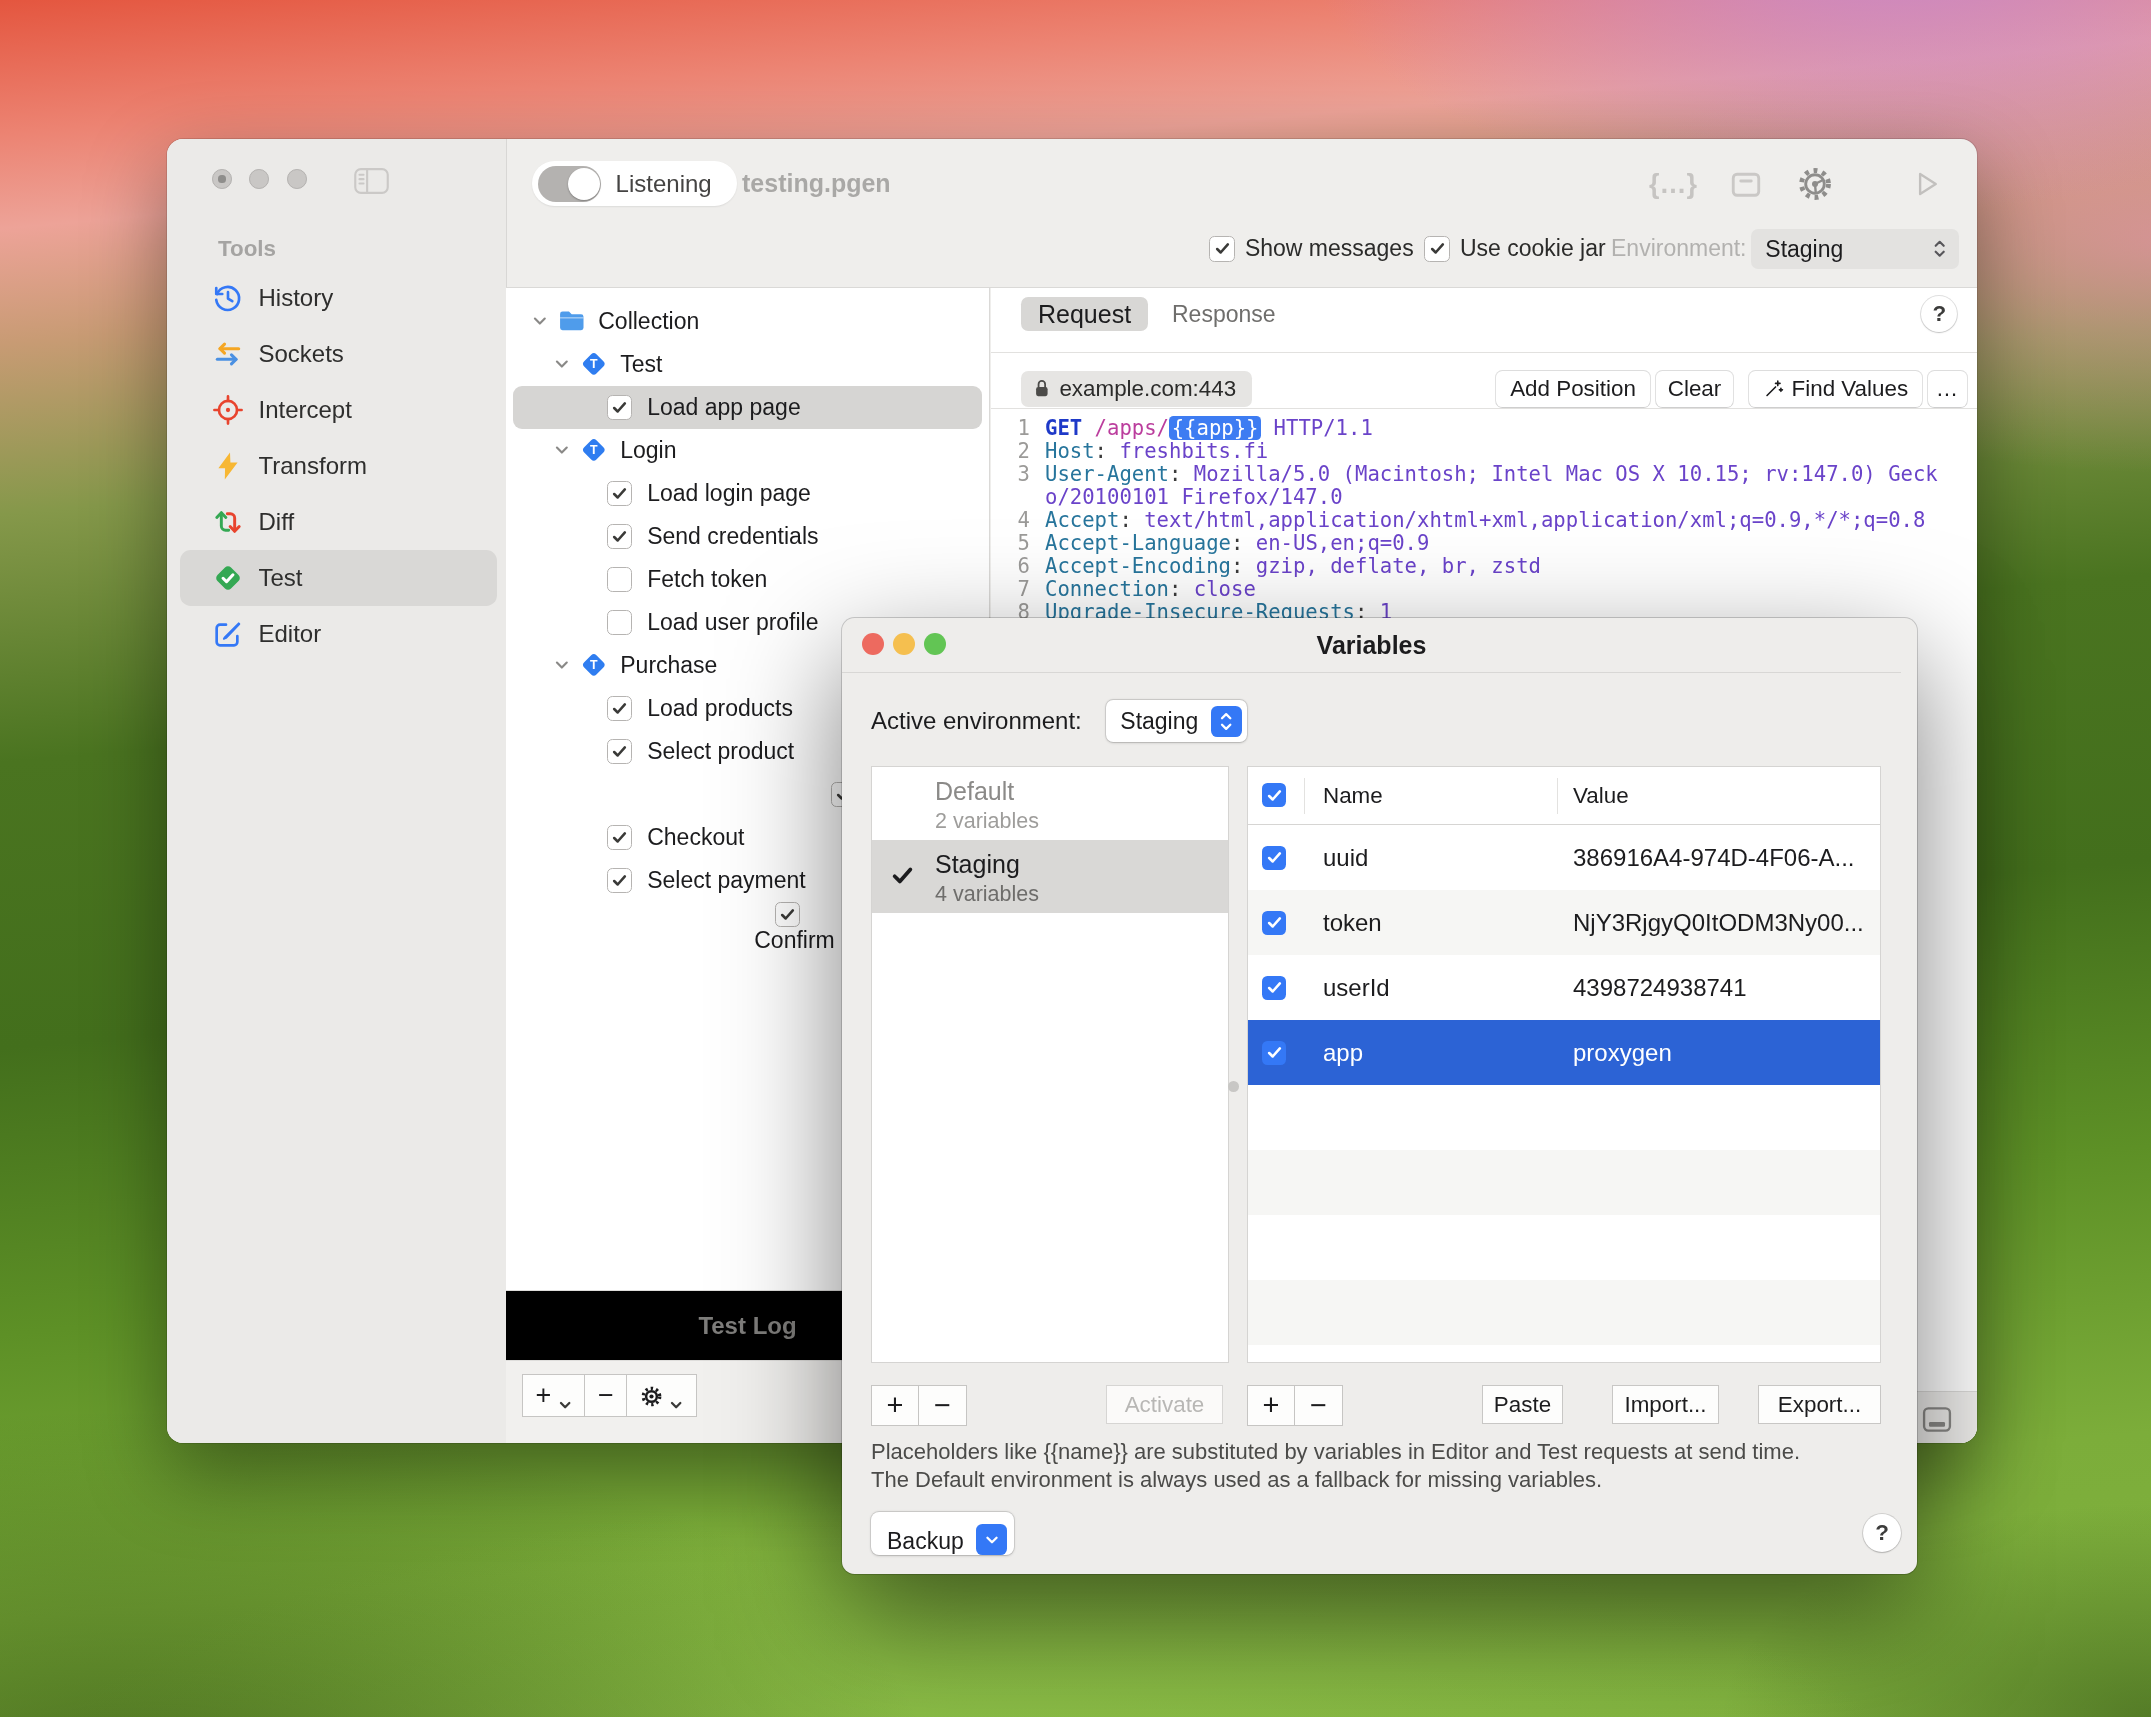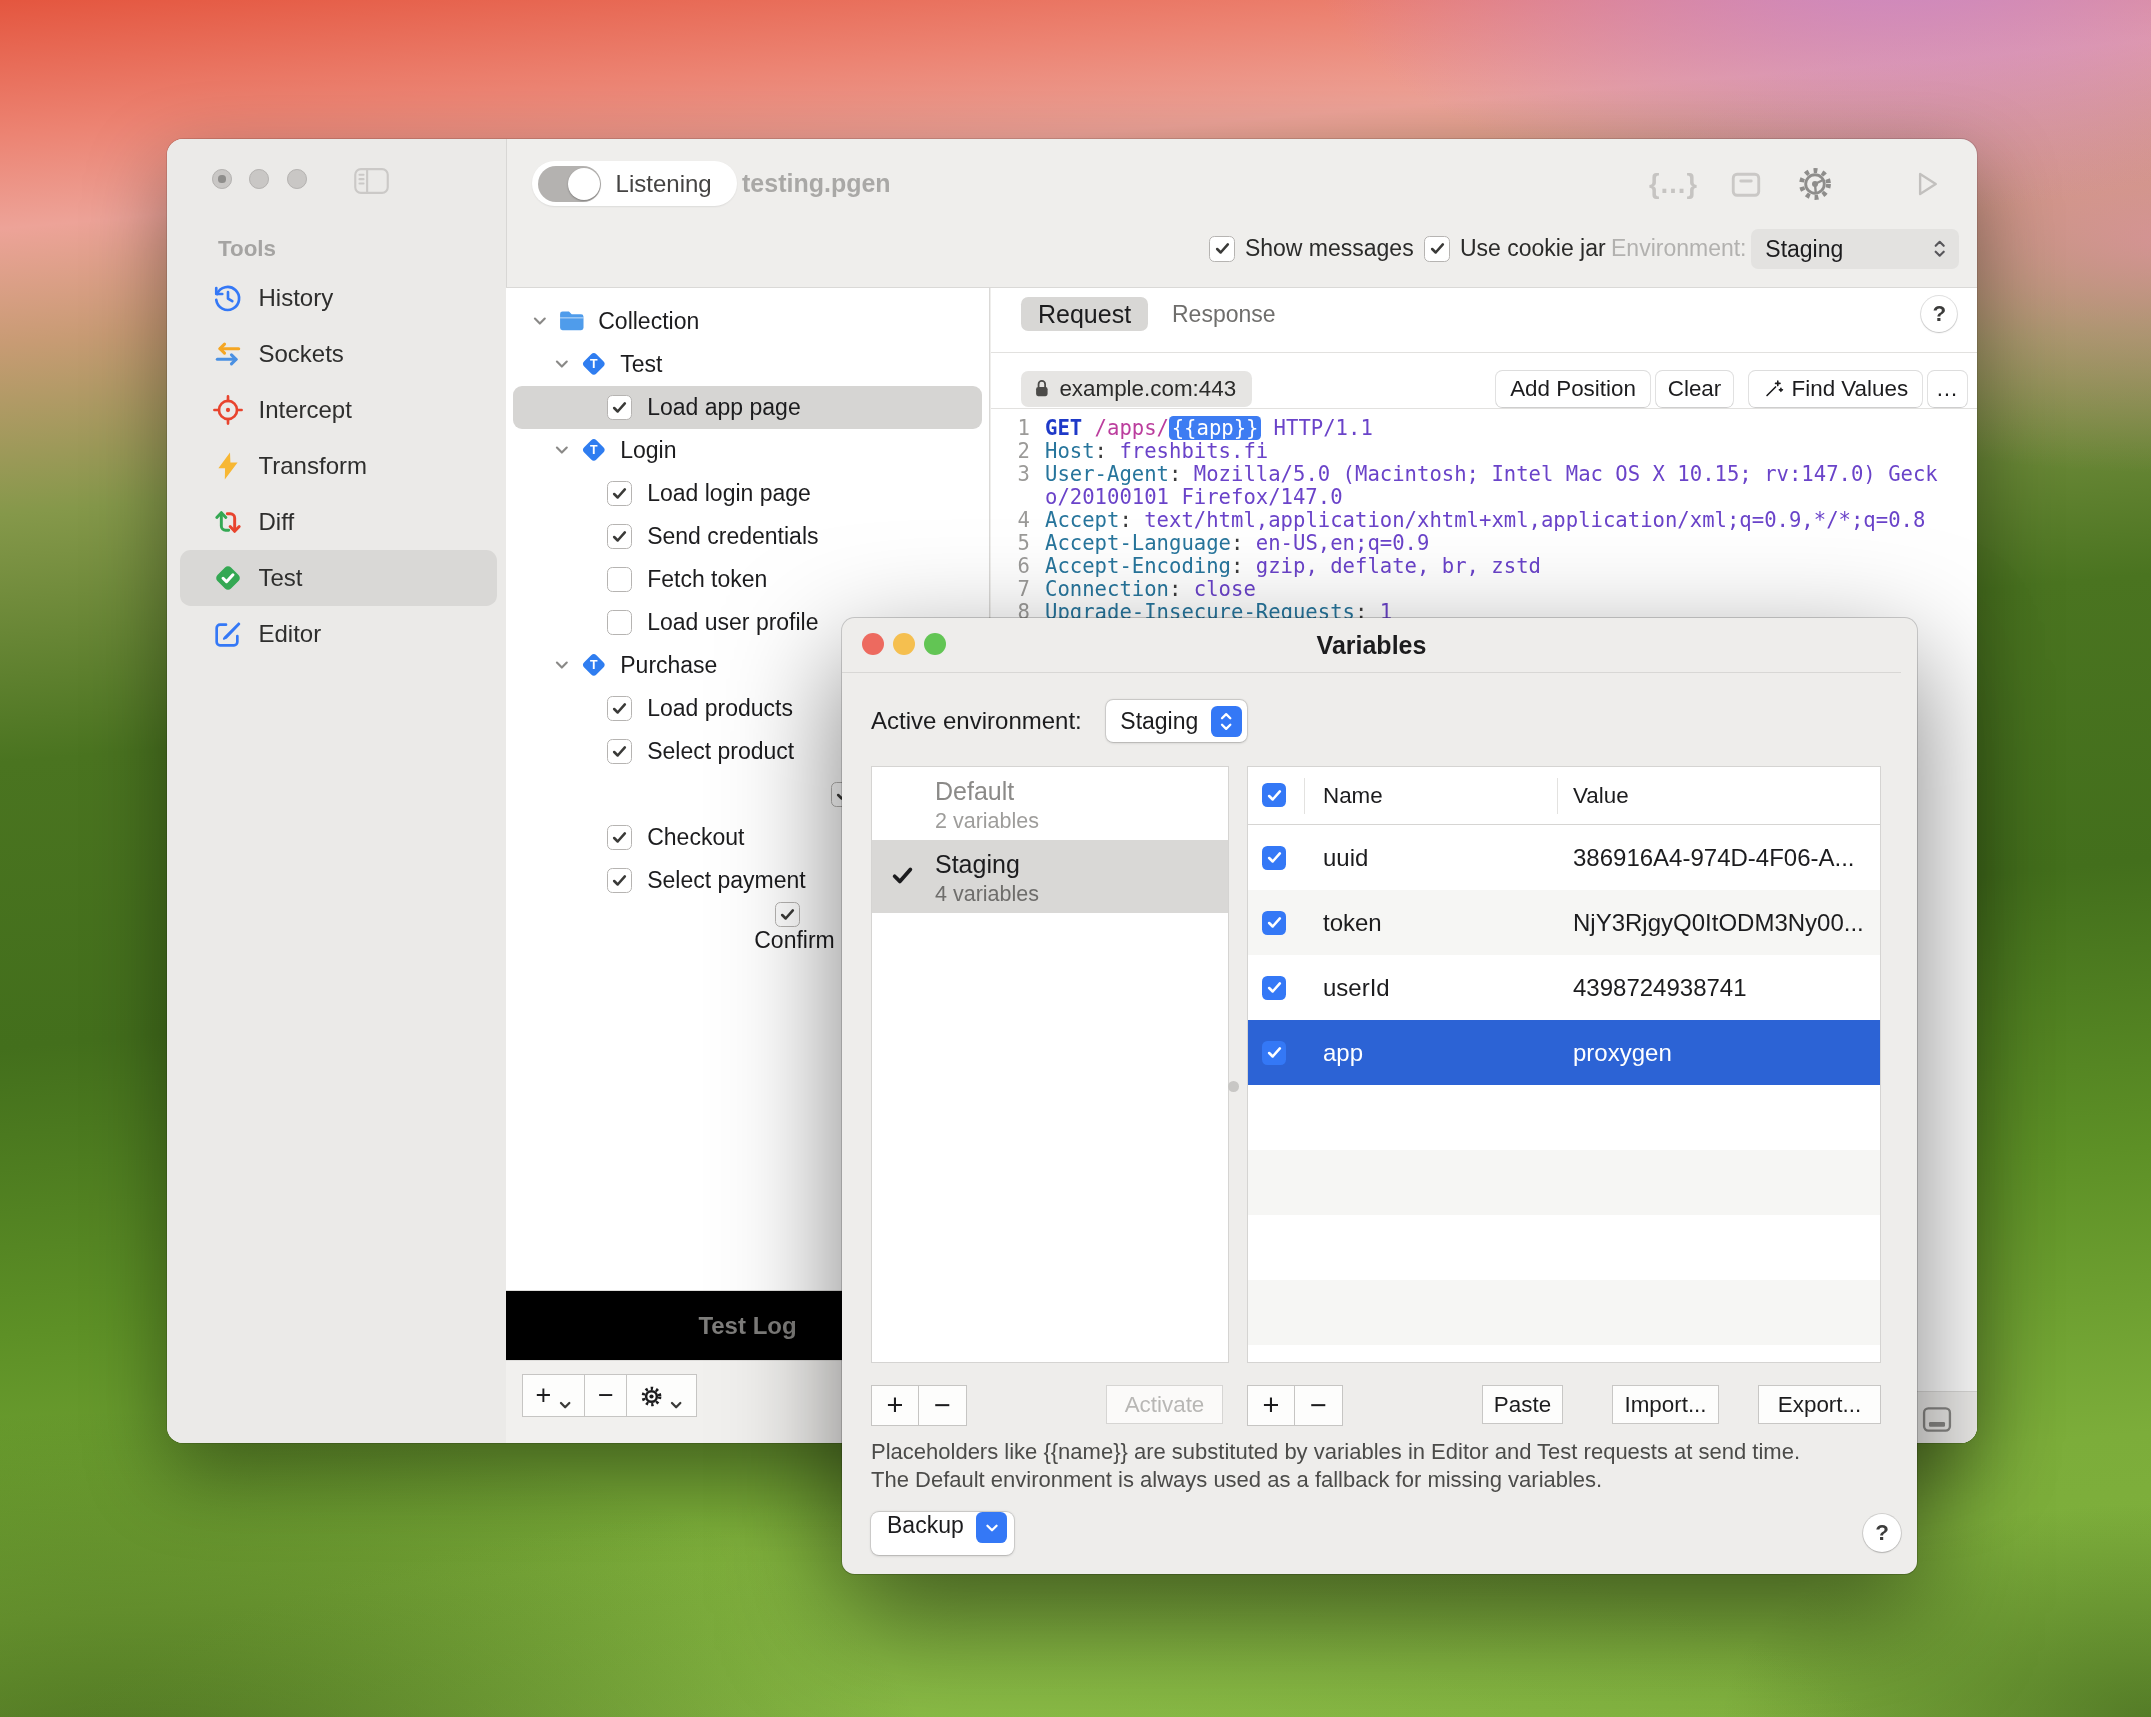--- a/index.html
+++ b/index.html
@@ -181,21 +181,21 @@
   .seg-var{left:405px;}
   .dlg-btn{position:absolute;top:767px;height:39px;background:#fdfdfc;border:0.9px solid #c8c7c5;
     box-sizing:border-box;text-align:center;font-size:22.4px;color:#1c1c1e;display:flex;align-items:center;justify-content:center;}
   .b-activate{left:264px;width:117px;color:#b8b7b5;border-color:#d6d5d3;background:#fbfaf9;}
   .b-paste{left:640px;width:81px;}
   .b-import{left:770px;width:107px;}
   .b-export{left:916px;width:123px;}
   .dlg-note{position:absolute;left:29px;top:820px;width:971px;font-size:22px;line-height:28px;color:#4b4b49;}
   .backup-btn{position:absolute;left:29px;top:894px;height:43px;background:#fff;border-radius:8px;
     box-shadow:0 0 0 0.9px rgba(0,0,0,.1),0 0.9px 2.7px rgba(0,0,0,.18);
-    display:flex;align-items:flex-start;padding:0 6.3px 0 16px;gap:12.5px;box-sizing:border-box;}
+    display:flex;align-items:flex-end;padding:0 6.3px 0 16px;gap:12.5px;box-sizing:border-box;}
   .backup-btn .txt{font-size:23px;color:#1c1c1e;}
   .backup-badge{width:31px;height:31px;border-radius:6.3px;background:var(--checkbox-blue,#3478f6);
     display:flex;align-items:center;justify-content:center;color:#fff;}
   .backup-badge svg{width:16px;height:16px;}
   .dlg-help{left:1021px;top:896px;width:38px;height:38px;line-height:38px;}
 </style>
 </head>
 <body>
 
 <div class="stage">

